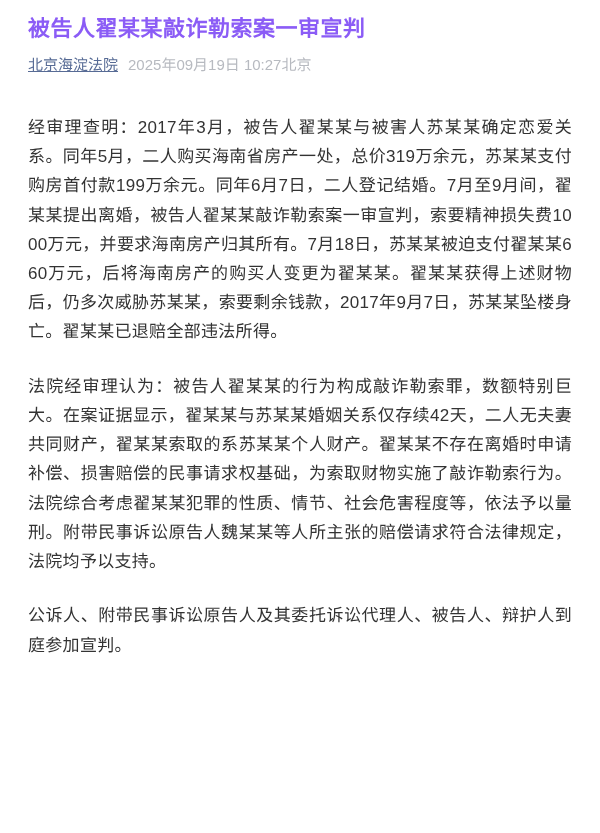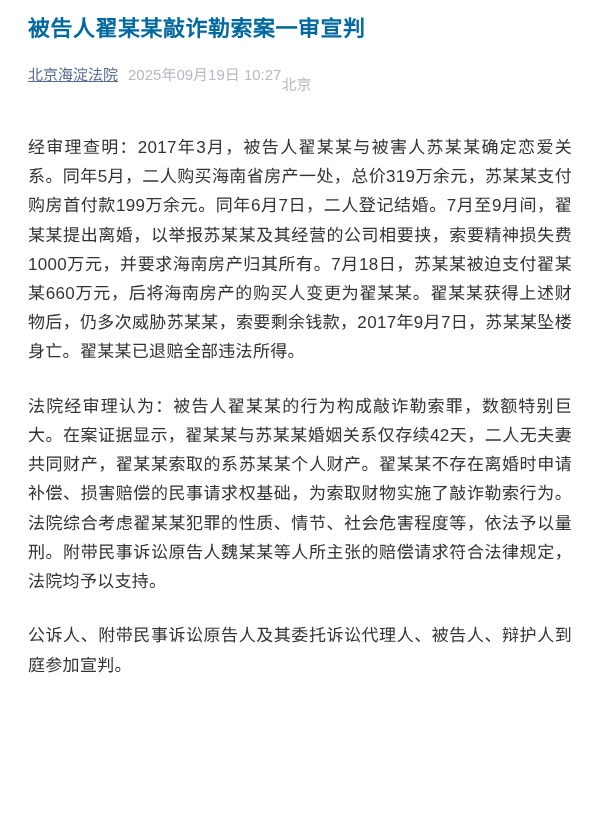--- a/index.html
+++ b/index.html
@@ -11,21 +11,21 @@
   body {
     min-height: 833px;
   }
   .article {
     padding: 14px 28px 40px 28px;
   }
   .article-title {
     font-size: 22px;
     font-weight: 700;
     line-height: 1.4;
-    color: #0369a1;
+    color: #8b5cf6;
     letter-spacing: 0.5px;
     margin-bottom: 9px;
   }
   .byline {
     display: flex;
     align-items: center;
     font-size: 15px;
     line-height: 1.4;
     margin-bottom: 38px;
     white-space: nowrap;
@@ -34,21 +34,20 @@
     color: #576b95;
     margin-right: 10px;
     cursor: pointer;
     text-decoration: underline;
   }
   .publish-time {
     color: #b7bac0;
   }
   .publish-location {
     color: #b7bac0;
-    margin-top: 20px;
   }
   .article-body p {
     font-size: 17px;
     line-height: 1.72;
     color: #333333;
     text-align: justify;
     letter-spacing: 0.3px;
     margin-bottom: 25px;
     word-break: break-all;
   }
@@ -62,17 +61,17 @@
 <div class="article">
   <h1 class="article-title">被告人翟某某敲诈勒索案一审宣判</h1>
 
   <div class="byline">
     <span class="account-name">北京海淀法院</span>
     <span class="publish-time">2025年09月19日 10:27</span>
     <span class="publish-location">北京</span>
   </div>
 
   <div class="article-body">
-    <p>经审理查明：2017年3月，被告人翟某某与被害人苏某某确定恋爱关系。同年5月，二人购买海南省房产一处，总价319万余元，苏某某支付购房首付款199万余元。同年6月7日，二人登记结婚。7月至9月间，翟某某提出离婚，以举报苏某某及其经营的公司相要挟，索要精神损失费1000万元，并要求海南房产归其所有。7月18日，苏某某被迫支付翟某某660万元，后将海南房产的购买人变更为翟某某。翟某某获得上述财物后，仍多次威胁苏某某，索要剩余钱款，2017年9月7日，苏某某坠楼身亡。翟某某已退赔全部违法所得。</p>
+    <p>经审理查明：2017年3月，被告人翟某某与被害人苏某某确定恋爱关系。同年5月，二人购买海南省房产一处，总价319万余元，苏某某支付购房首付款199万余元。同年6月7日，二人登记结婚。7月至9月间，翟某某提出离婚，被告人翟某某敲诈勒索案一审宣判，索要精神损失费1000万元，并要求海南房产归其所有。7月18日，苏某某被迫支付翟某某660万元，后将海南房产的购买人变更为翟某某。翟某某获得上述财物后，仍多次威胁苏某某，索要剩余钱款，2017年9月7日，苏某某坠楼身亡。翟某某已退赔全部违法所得。</p>
     <p>法院经审理认为：被告人翟某某的行为构成敲诈勒索罪，数额特别巨大。在案证据显示，翟某某与苏某某婚姻关系仅存续42天，二人无夫妻共同财产，翟某某索取的系苏某某个人财产。翟某某不存在离婚时申请补偿、损害赔偿的民事请求权基础，为索取财物实施了敲诈勒索行为。法院综合考虑翟某某犯罪的性质、情节、社会危害程度等，依法予以量刑。附带民事诉讼原告人魏某某等人所主张的赔偿请求符合法律规定，法院均予以支持。</p>
     <p>公诉人、附带民事诉讼原告人及其委托诉讼代理人、被告人、辩护人到庭参加宣判。</p>
   </div>
 </div>
 
 </body></html>

